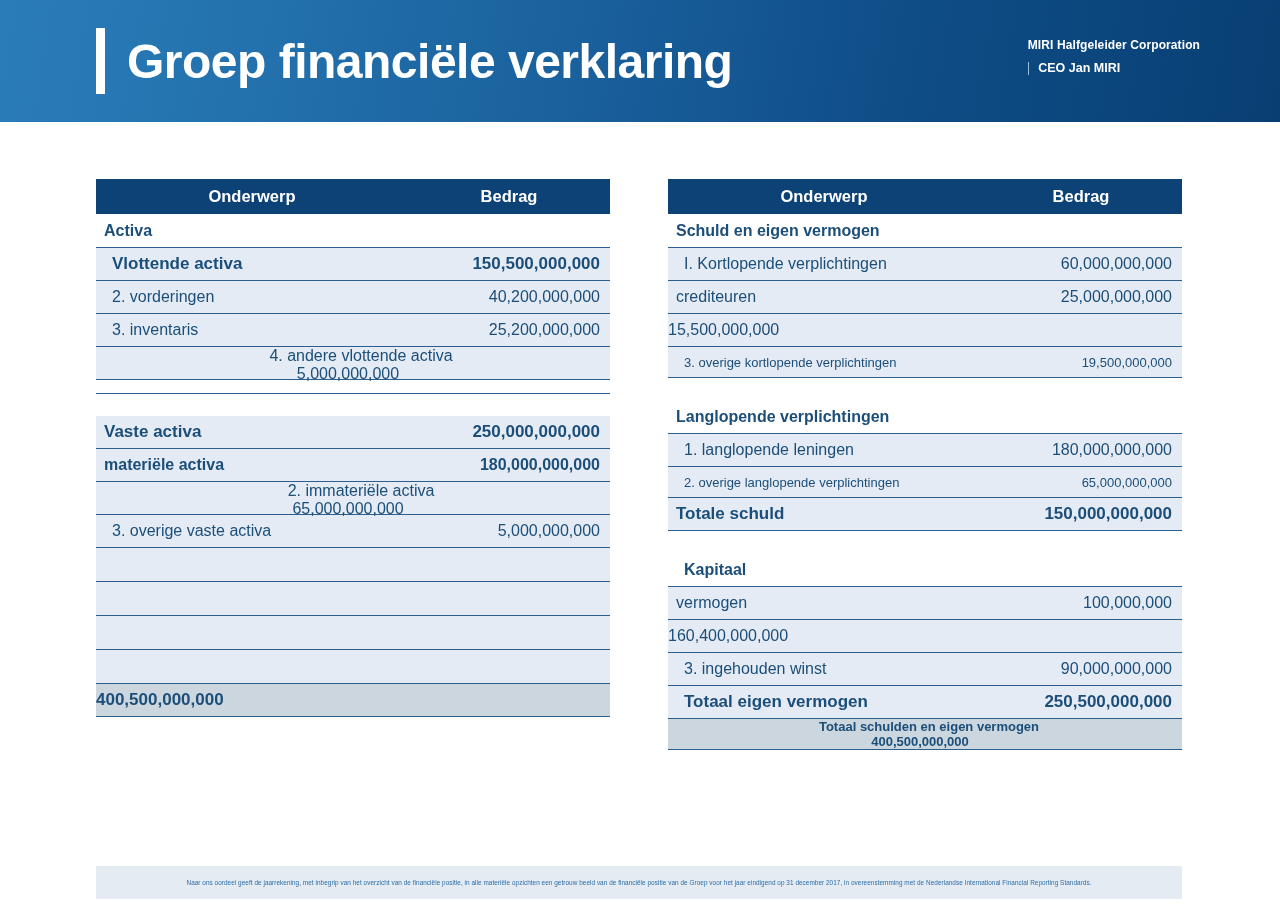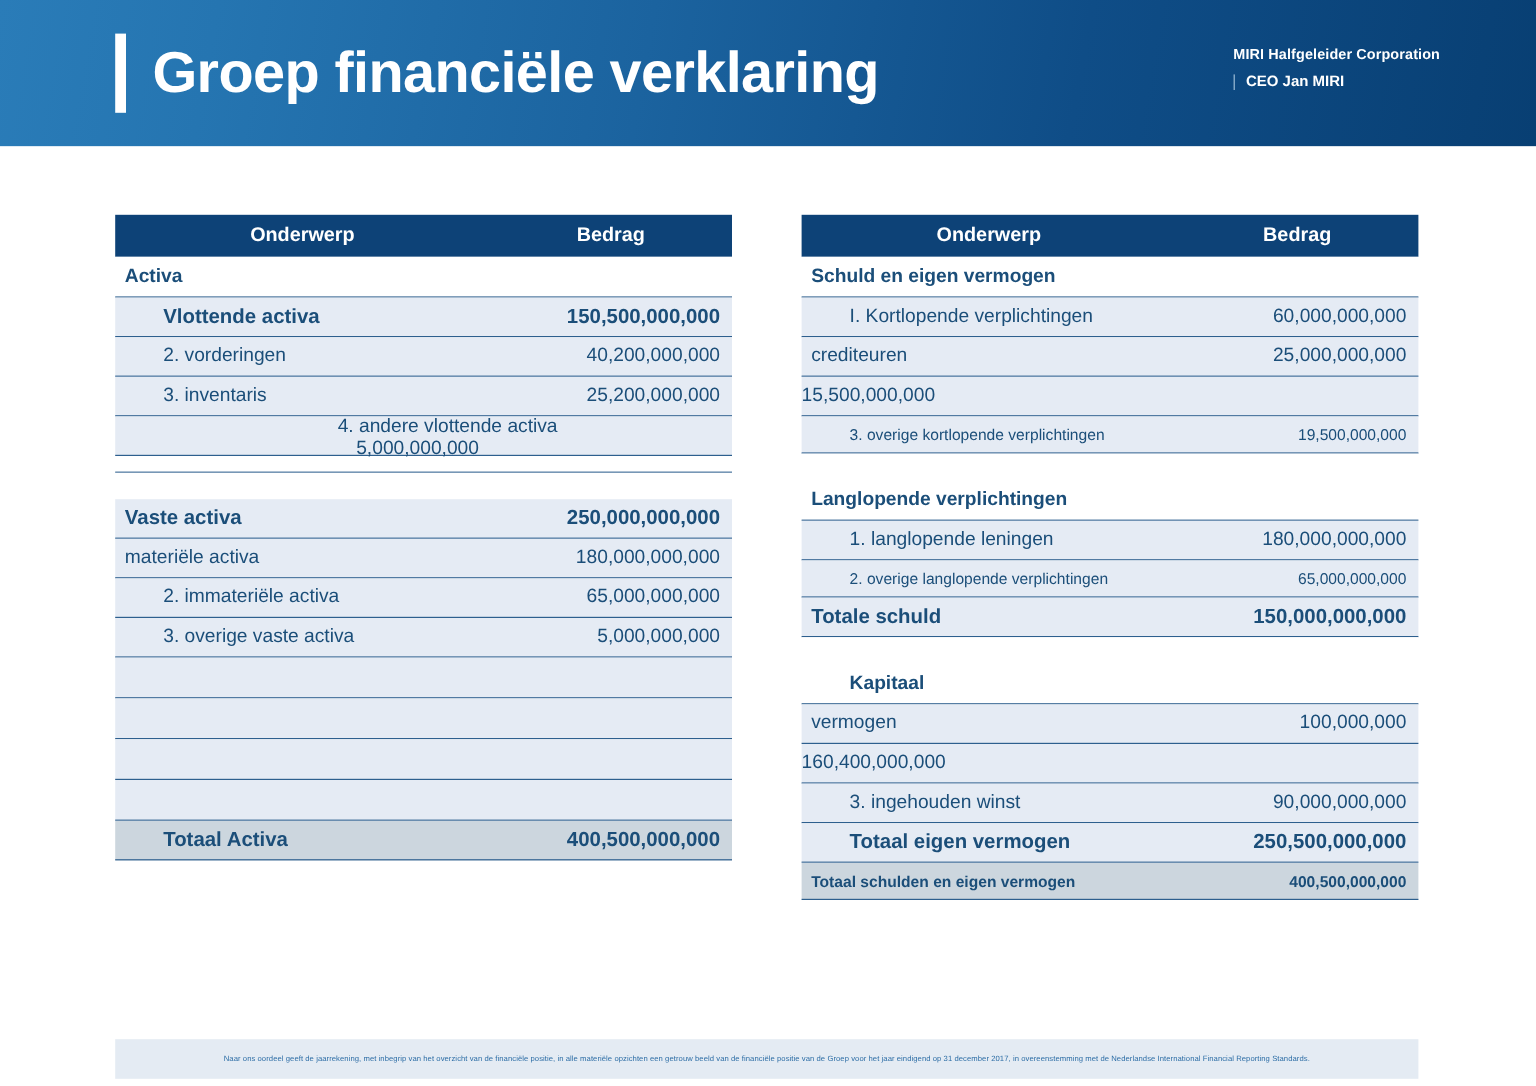--- a/index.html
+++ b/index.html
@@ -84,21 +84,21 @@
   .row.gapline {            
     background: #ffffff; border-bottom: 1.2px solid #2d5f8e;
   }
   .row.bold  .cell-label,
   .row.bold  .cell-value { font-weight: bold; }
   .row.grandtotal { background: #ccd6de; }
   .row.empty { background: #e5ebf4; }
 
   
   .ind0 { padding-left: 8px; }
-  .ind1 { padding-left: 40px; }
+  .ind1 { padding-left: 16px; }
 
   
   .fs-xl  { font-size: 17px; }
   .fs-lg  { font-size: 16px; }
   .fs-md  { font-size: 15.5px; }
   .fs-sm  { font-size: 13px; }
 
   .cell-value { padding-right: 10px; }
 
   
@@ -163,25 +163,25 @@
           <div class="cell-value fs-lg"></div>
         </div>
         <div class="row spacer" style="height: 22px;">
           <div class="cell-label ind0 fs-lg"></div>
           <div class="cell-value fs-lg"></div>
         </div>
         <div class="row bold" style="height: 33px;">
           <div class="cell-label ind0 fs-xl">Vaste activa</div>
           <div class="cell-value fs-xl">250,000,000,000</div>
         </div>
-        <div class="row " style="height: 33px;">
+        <div class="row " style="height: 33px; font-weight: bold;">
           <div class="cell-label ind0 fs-lg">materiële activa</div>
           <div class="cell-value fs-lg">180,000,000,000</div>
         </div>
-        <div class="row " style="height: 33px;">
+        <div class="row " style="height: 33px; flex-direction: column;">
           <div class="cell-label ind1 fs-lg">2. immateriële activa</div>
           <div class="cell-value fs-lg">65,000,000,000</div>
         </div>
         <div class="row " style="height: 33px;">
           <div class="cell-label ind1 fs-lg">3. overige vaste activa</div>
           <div class="cell-value fs-lg">5,000,000,000</div>
         </div>
         <div class="row empty" style="height: 34px;">
           <div class="cell-label ind0 fs-lg"></div>
           <div class="cell-value fs-lg"></div>
@@ -192,21 +192,20 @@
         </div>
         <div class="row empty" style="height: 34px;">
           <div class="cell-label ind0 fs-lg"></div>
           <div class="cell-value fs-lg"></div>
         </div>
         <div class="row empty" style="height: 34px;">
           <div class="cell-label ind0 fs-lg"></div>
           <div class="cell-value fs-lg"></div>
         </div>
         <div class="row grandtotal bold" style="height: 33px;">
-          <div class="cell-label ind1 fs-xl">Totaal Activa</div>
           <div class="cell-value fs-xl">400,500,000,000</div>
         </div>
       </div>
   </div>
 
   <div class="table right" id="table-liabilities">
     <div class="thead">
       <div class="c1">Onderwerp</div>
       <div class="c2">Bedrag</div>
     </div>
@@ -266,21 +265,21 @@
           <div class="cell-value fs-lg">160,400,000,000</div>
         </div>
         <div class="row " style="height: 33px;">
           <div class="cell-label ind1 fs-lg">3. ingehouden winst</div>
           <div class="cell-value fs-lg">90,000,000,000</div>
         </div>
         <div class="row bold" style="height: 33px;">
           <div class="cell-label ind1 fs-xl">Totaal eigen vermogen</div>
           <div class="cell-value fs-xl">250,500,000,000</div>
         </div>
-        <div class="row grandtotal bold" style="height: 31px;">
+        <div class="row grandtotal bold" style="height: 31px; flex-direction: column;">
           <div class="cell-label ind0 fs-sm">Totaal schulden en eigen vermogen</div>
           <div class="cell-value fs-sm">400,500,000,000</div>
         </div>
       </div>
   </div>
 
   <div class="disclaimer-bar">
     <div class="disclaimer-text">Naar ons oordeel geeft de jaarrekening, met inbegrip van het overzicht van de financiële positie, in alle materiële opzichten een getrouw beeld van de financiële positie van de Groep voor het jaar eindigend op 31 december 2017, in overeenstemming met de Nederlandse International Financial Reporting Standards.</div>
   </div>
 

